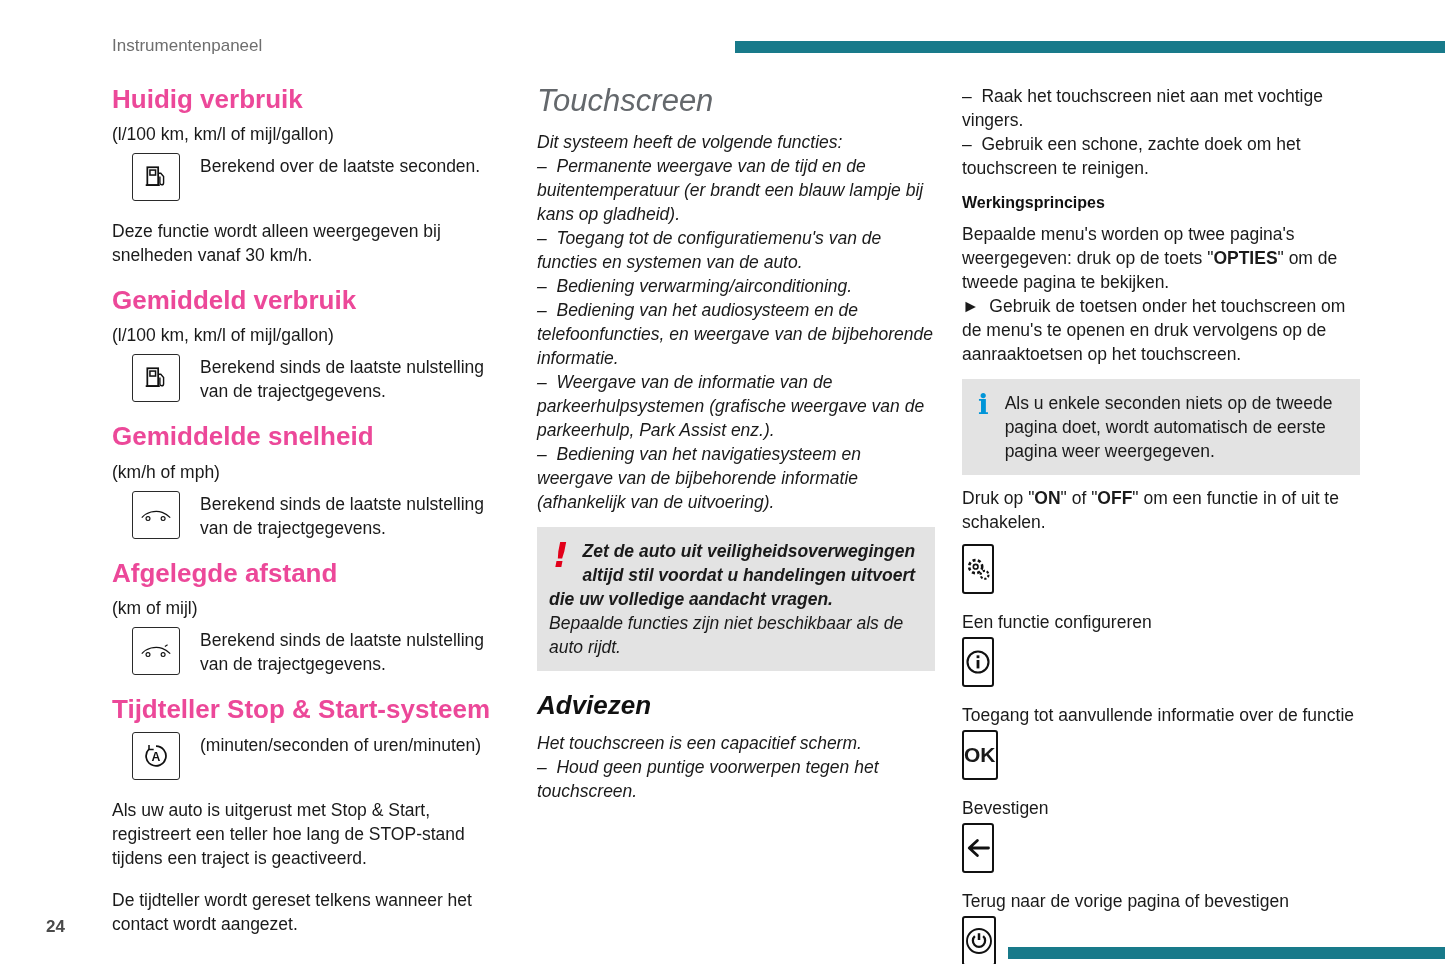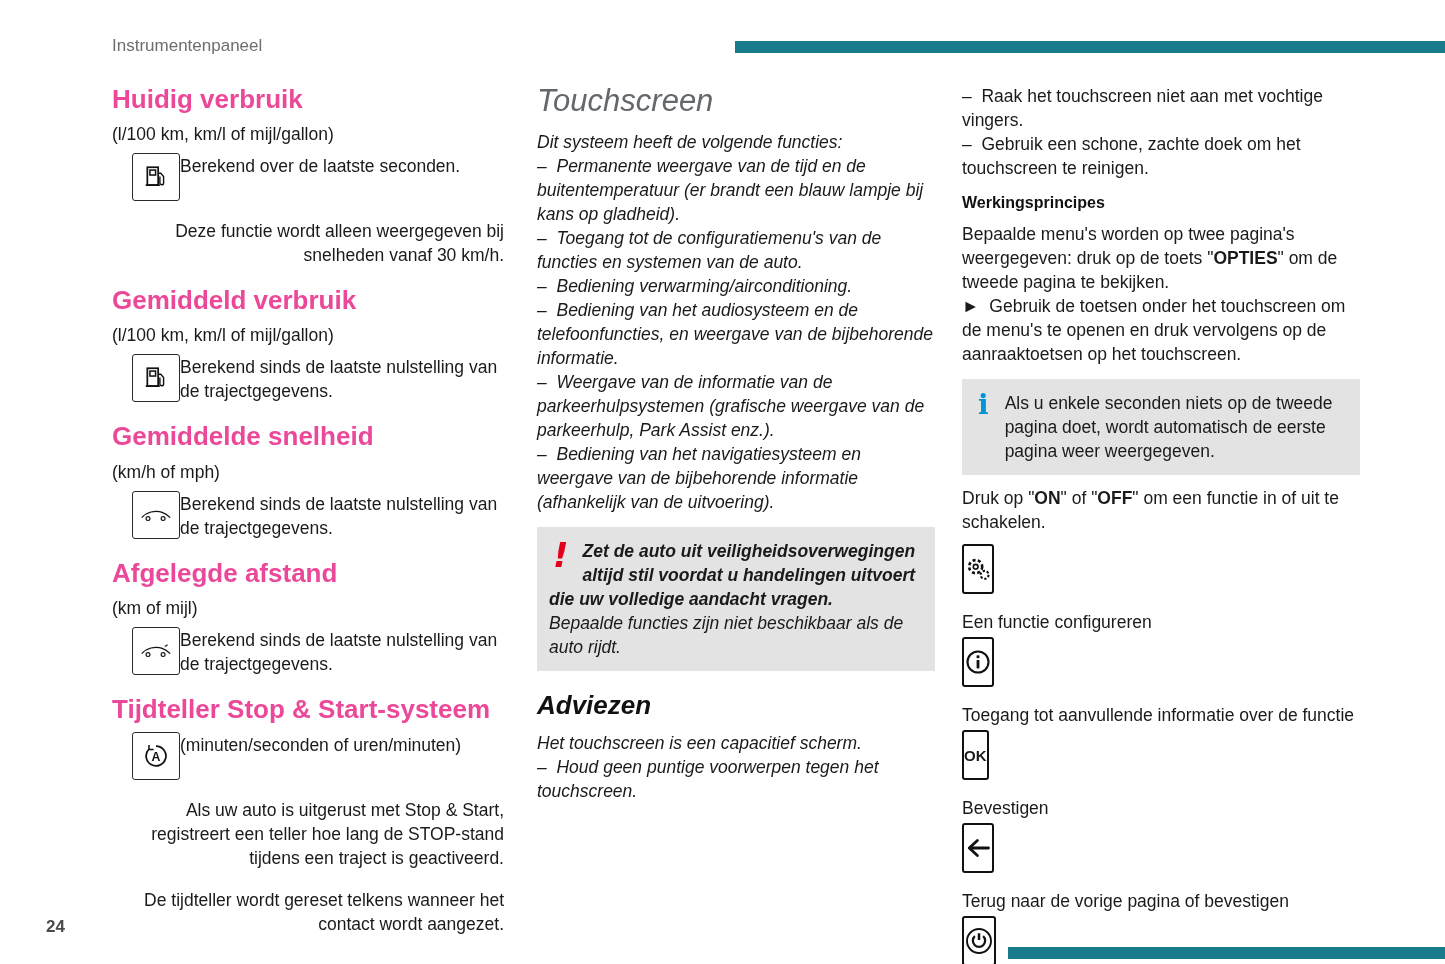--- a/index.html
+++ b/index.html
@@ -14,39 +14,39 @@
   #page-header{position:absolute;left:112px;top:36px;font-size:17px;color:#6e6e6e;}
   #page-number{position:absolute;left:46px;top:917px;font-size:17px;font-weight:bold;color:#4a4a4a;}
   .col{position:absolute;top:84px;}
   #col1{left:112px;width:392px;}
   #col2{left:537px;width:398px;font-style:italic;}
   #col3{left:962px;width:398px;}
   p{margin:0;font-size:17.5px;line-height:24px;}
   section{margin-bottom:18px;}
   .h-small{font-size:26px;font-weight:bold;margin:0 0 7px 0;color:#ec4899;line-height:1.2;}
   .unit{margin-bottom:7px;}
-  .iconrow{display:flex;align-items:flex-start;gap:0;margin:3px 0 6px 0;padding-left:20px;}
+  .iconrow{display:flex;align-items:flex-start;gap:20px;margin:3px 0 6px 0;padding-left:20px;}
   .ibox{flex:0 0 46px;height:46px;border:1.6px solid #2a2a2a;border-radius:3px;
         display:flex;align-items:center;justify-content:center;background:#fff;}
   .itext{flex:1;padding-top:1px;}
-  .para{margin-top:18px;text-align:right;}
+  .para{margin-top:18px;}
   #touch-heading{font-size:31px;font-weight:normal;color:#64686c;margin:0 0 12px 0;line-height:1.1;}
   .h-large{font-size:26px;font-weight:bold;margin:20px 0 10px 0;line-height:1.15;color:#111;}
   .h-med{font-size:16px;font-weight:bold;margin:14px 0 10px 0;line-height:1.15;color:#111;}
   .graybox{background:#e3e3e3;padding:12px 14px 12px 12px;margin-top:13px;}
   .excl{float:left;color:#e2001a;font-weight:bold;font-size:34px;line-height:28px;
         margin:2px 14px 0 4px;font-family:"DejaVu Sans",sans-serif;}
   .info-i{float:left;color:#0095d8;font-weight:bold;font-size:28px;line-height:24px;
         padding-bottom:26px;margin:2px 16px 0 4px;font-family:"DejaVu Serif",serif;}
   .bold{font-weight:bold;}
   .btnrow{display:flex;align-items:flex-start;gap:14px;margin-bottom:3px;flex-direction:column;}
   .btnbox{flex:0 0 46px;height:46px;border:2px solid #111;border-radius:3px;
         display:flex;align-items:center;justify-content:center;background:#fff;}
   .btnlabel{flex:1;padding-top:2px;}
-  .okface{font-size:15px;font-weight:bold;}
+  .okface{font-size:21px;font-weight:bold;}
   .arrowglyph{display:inline-block;margin-right:10px;}
   svg{display:block;}
 </style>
 </head>
 <body>
 
 <div>
 
   <div id="page-header">Instrumentenpaneel</div>
   <div id="top-bar" class="bar"></div>

